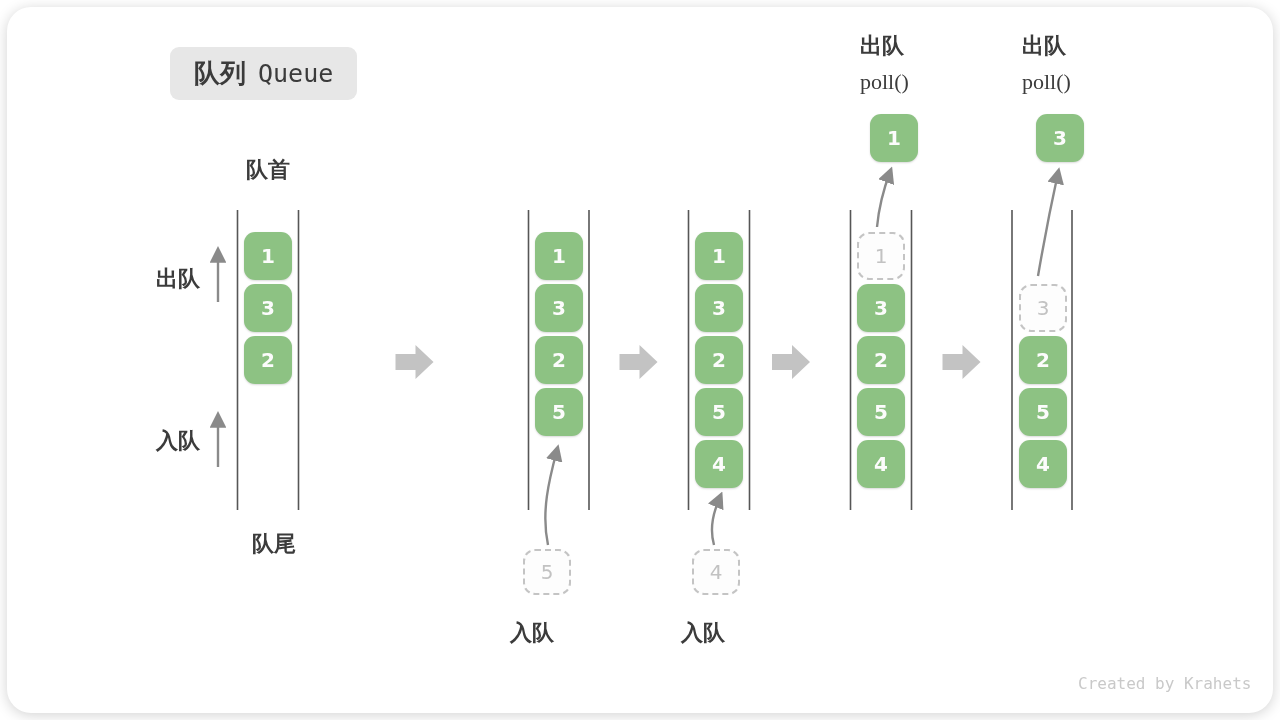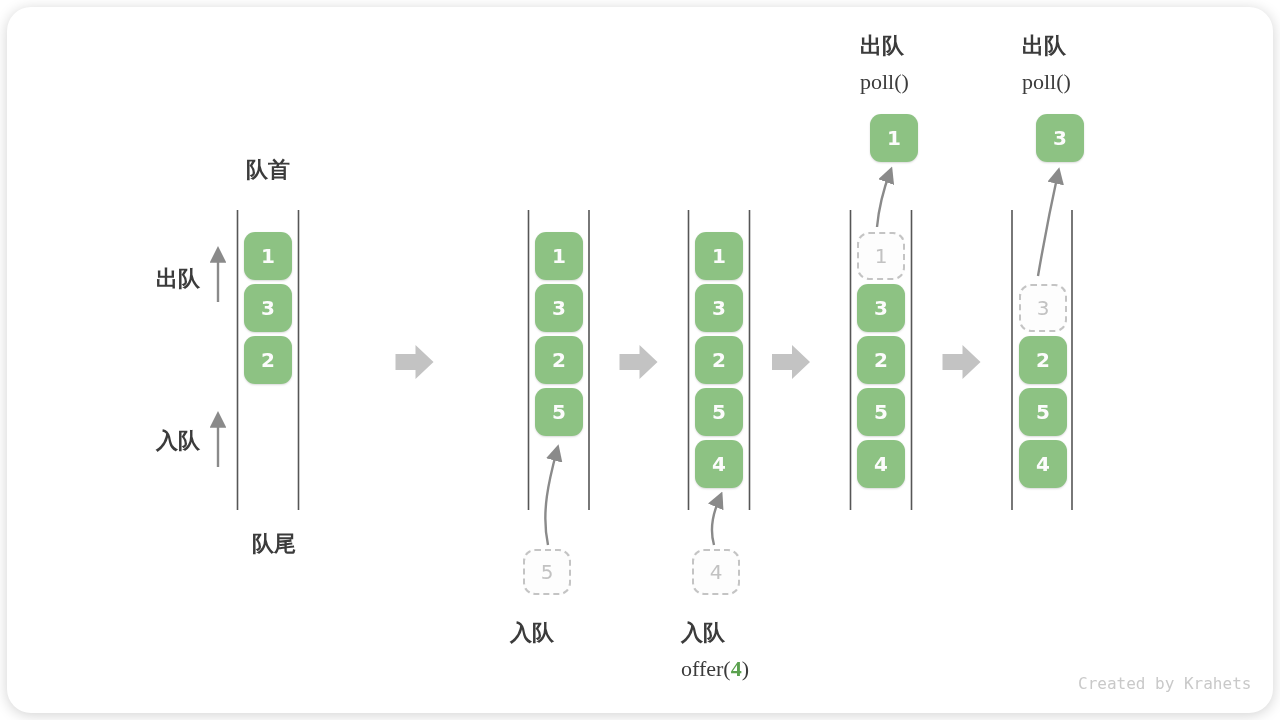--- a/index.html
+++ b/index.html
@@ -77,20 +77,24 @@
     <g fill="none" stroke="var(--arrow,#8a8a8a)" stroke-width="2.4">
       <path d="M218,302 L218,252" marker-end="url(#ah)"></path>
       <path d="M218,467 L218,417" marker-end="url(#ah)"></path>
       <path d="M548,545 C541,512 549,480 557,450" marker-end="url(#ah)"></path>
       <path d="M714,545 C709,527 714,511 720,497" marker-end="url(#ah)"></path>
       <path d="M877,227 C879,206 884,188 890,172" marker-end="url(#ah)"></path>
       <path d="M1038,276 C1044,241 1051,205 1058,173" marker-end="url(#ah)"></path>
     </g>
   </svg>
 
+  <div class="title">
+    <span class="title-zh">队列</span>
+    <span class="title-en">Queue</span>
+  </div>
 
   <div class="zh-label center60" style="left:238px;top:155px;">队首</div>
   <div class="zh-label center60" style="left:244px;top:529px;">队尾</div>
   <div class="zh-label" style="left:156px;top:264px;">出队</div>
   <div class="zh-label" style="left:156px;top:426px;">入队</div>
 
   <div class="cell" style="left:244px;top:232px;">1</div>
   <div class="cell" style="left:244px;top:284px;">3</div>
   <div class="cell" style="left:244px;top:336px;">2</div>
 
@@ -104,21 +108,20 @@
   </div>
 
   <div class="cell" style="left:695px;top:232px;">1</div>
   <div class="cell" style="left:695px;top:284px;">3</div>
   <div class="cell" style="left:695px;top:336px;">2</div>
   <div class="cell" style="left:695px;top:388px;">5</div>
   <div class="cell" style="left:695px;top:440px;">4</div>
   <div class="ghost feed" style="left:692px;top:549px;">4</div>
   <div class="op" style="left:681px;top:615px;">
     <span class="zh">入队</span>
-    <span class="code"><span>offer(</span><span class="arg">4</span><span>)</span></span>
   </div>
 
   <div class="op" style="left:860px;top:28px;">
     <span class="zh">出队</span>
     <span class="code">poll()</span>
   </div>
   <div class="cell" style="left:870px;top:114px;">1</div>
   <div class="ghost" style="left:857px;top:232px;">1</div>
   <div class="cell" style="left:857px;top:284px;">3</div>
   <div class="cell" style="left:857px;top:336px;">2</div>

